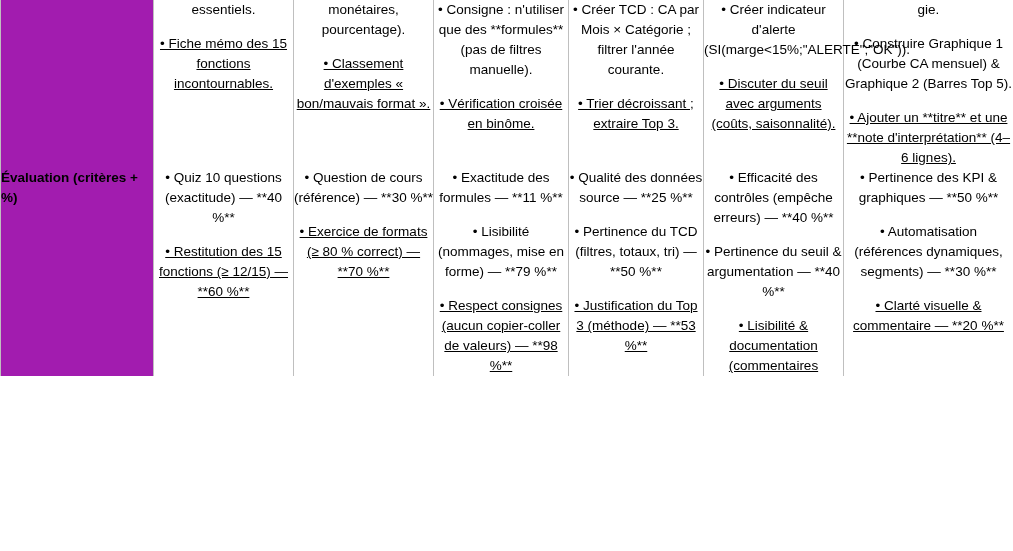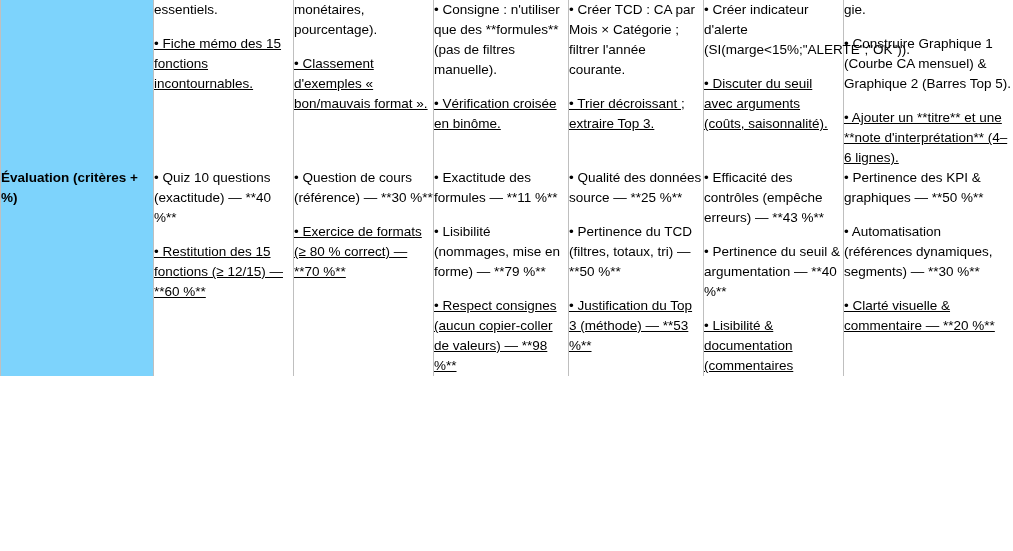--- a/index.html
+++ b/index.html
@@ -27,26 +27,27 @@
     margin: 0;
   }
   table.grid td {
     vertical-align: top;
     padding: 0;
     border: 1px solid #bfbfbf;
     border-top: none;
     border-bottom: none;
   }
   td.rowlabel {
-    background: #7dd3fc;
+    background: #a21caf;
     width: 130px;
     padding: 8px 10px 8px 8px;
   }
   td.cell {
     padding: 8px 14px 8px 10px;
+    text-align: center;
   }
   
   col.c0 { width: 153px; }
   col.c1 { width: 140px; }
   col.c2 { width: 140px; }
   col.c3 { width: 135px; }
   col.c4 { width: 135px; }
   col.c5 { width: 140px; }
   col.c6 { width: 170px; }
 
@@ -130,21 +131,21 @@
           <p class="bullet">• Exactitude des formules — **11 %**</p>
           <p class="bullet">• Lisibilité (nommages, mise en forme) — **79 %**</p>
           <p class="bullet">• Respect consignes (aucun copier-coller de valeurs) — **98 %**</p>
         </td>
         <td class="cell cellpad-first">
           <p class="bullet">• Qualité des données source — **25 %**</p>
           <p class="bullet">• Pertinence du TCD (filtres, totaux, tri) — **50 %**</p>
           <p class="bullet">• Justification du Top 3 (méthode) — **53 %**</p>
         </td>
         <td class="cell cellpad-first">
-          <p class="bullet">• Efficacité des contrôles (empêche erreurs) — **43 %**</p>
+          <p class="bullet">• Efficacité des contrôles (empêche erreurs) — **40 %**</p>
           <p class="bullet">• Pertinence du seuil &amp; argumentation — **40 %**</p>
           <p class="bullet">• Lisibilité &amp; documentation (commentaires</p>
         </td>
         <td class="cell cellpad-first">
           <p class="bullet">• Pertinence des KPI &amp; graphiques — **50 %**</p>
           <p class="bullet">• Automatisation (références dynamiques, segments) — **30 %**</p>
           <p class="bullet">• Clarté visuelle &amp; commentaire — **20 %**</p>
         </td>
       </tr>
     </tbody>

